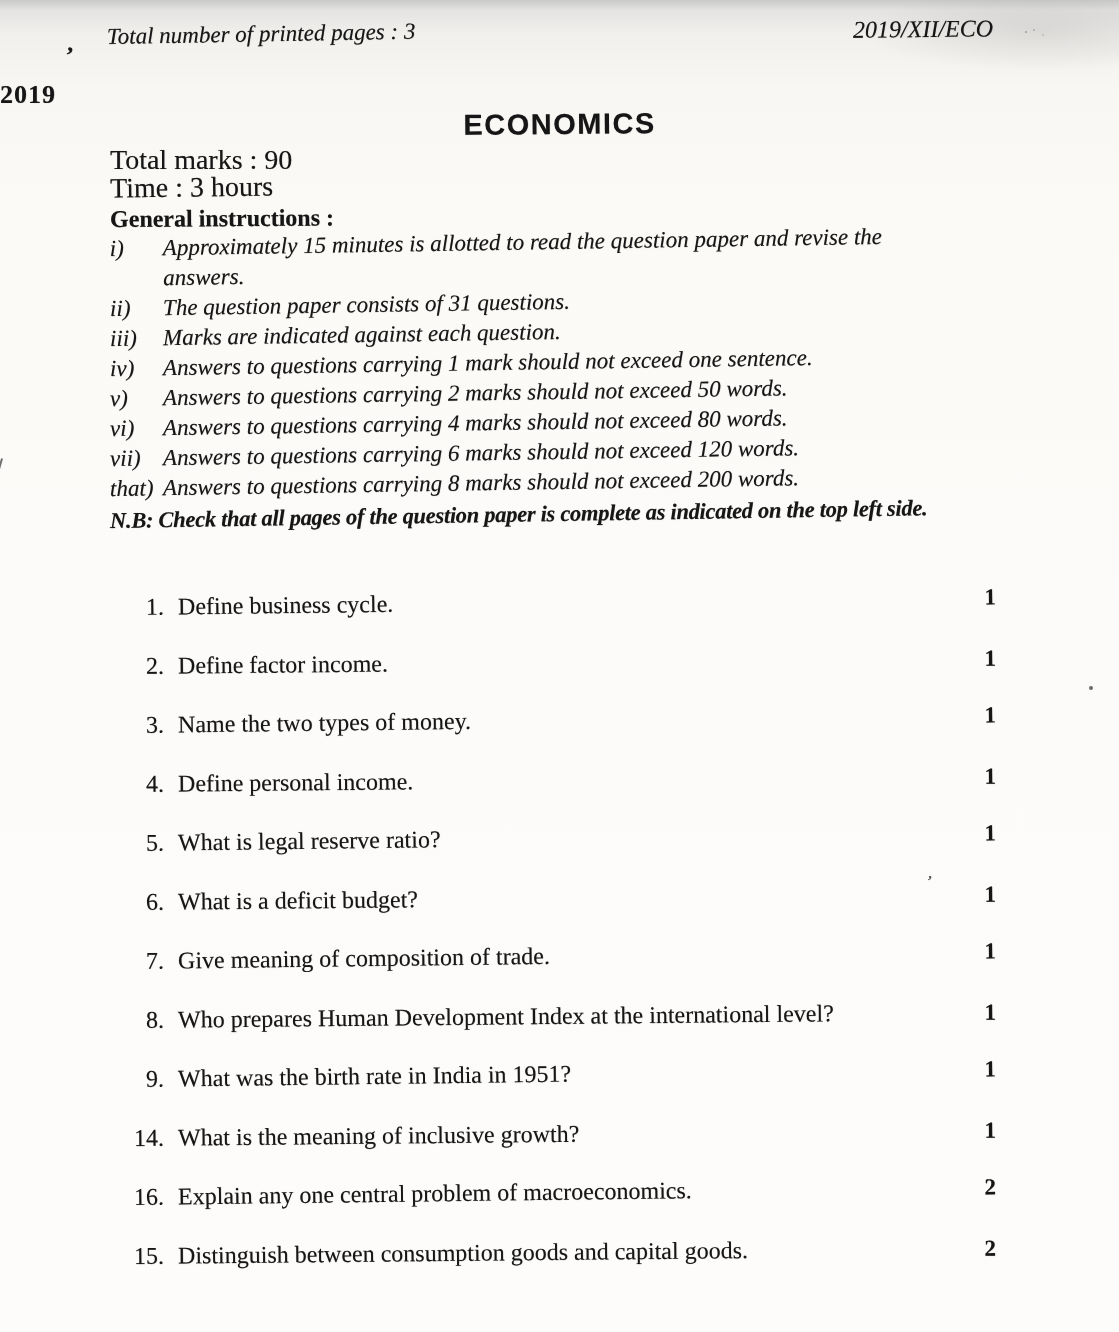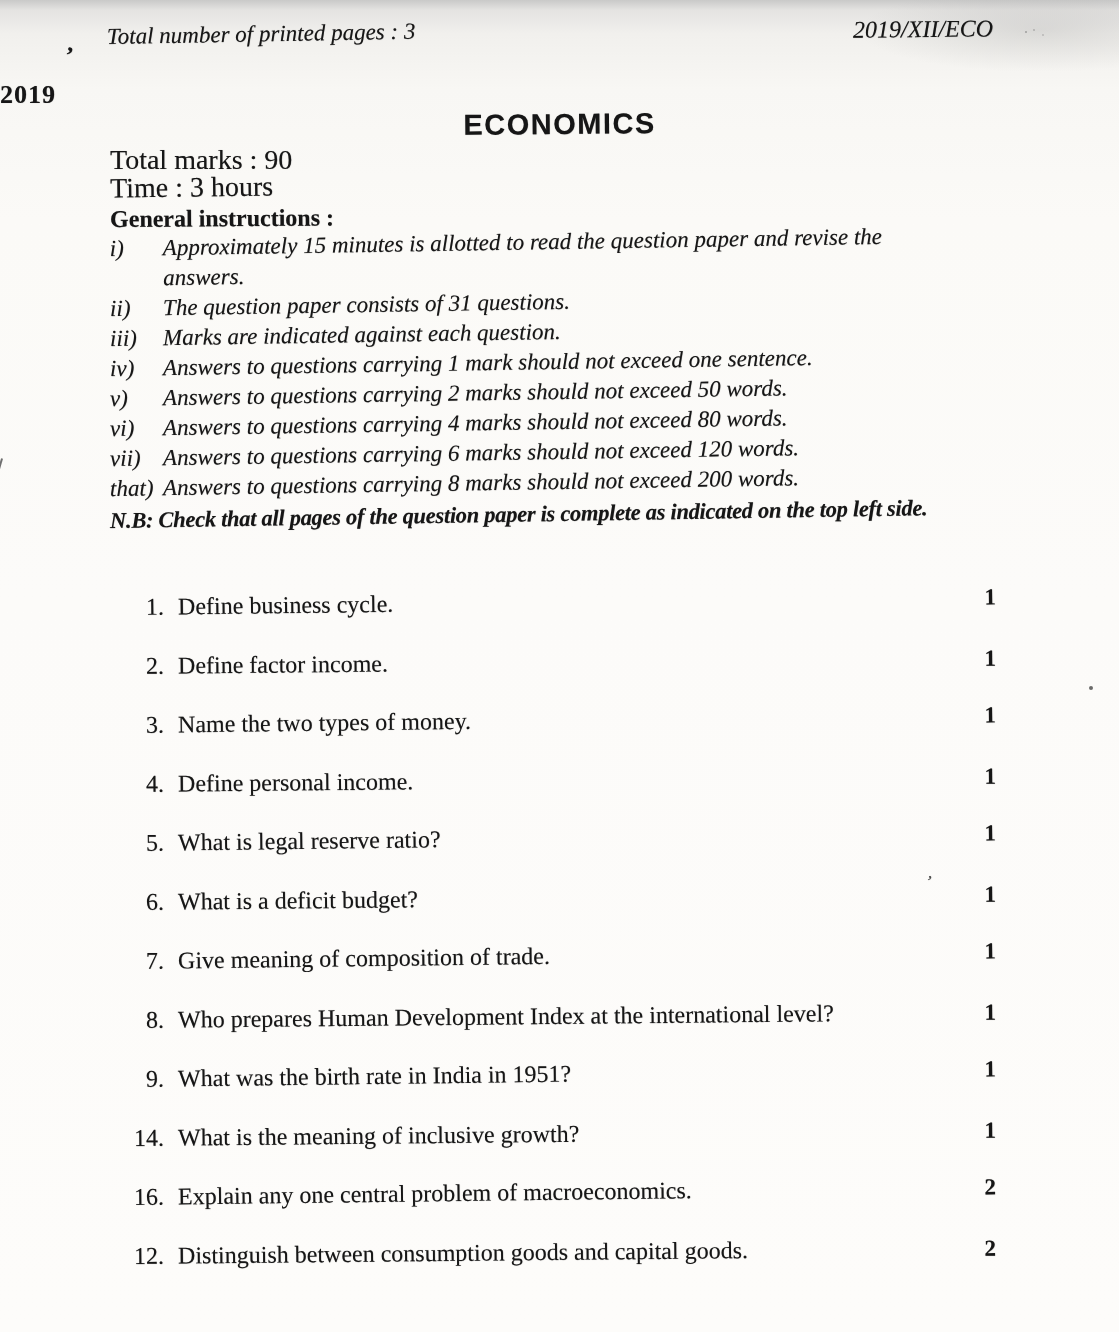--- a/index.html
+++ b/index.html
@@ -304,19 +304,19 @@
       <span class="q-num">14.</span>
       <span class="q-text">What is the meaning of inclusive growth?</span>
       <span class="q-marks">1</span>
     </div>
     <div class="q-row">
       <span class="q-num">16.</span>
       <span class="q-text">Explain any one central problem of macroeconomics.</span>
       <span class="q-marks">2</span>
     </div>
     <div class="q-row">
-      <span class="q-num">12.</span>
+      <span class="q-num">15.</span>
       <span class="q-text">Distinguish between consumption goods and capital goods.</span>
       <span class="q-marks">2</span>
     </div>
   </div>
 
 </div>
 
 </body></html>

